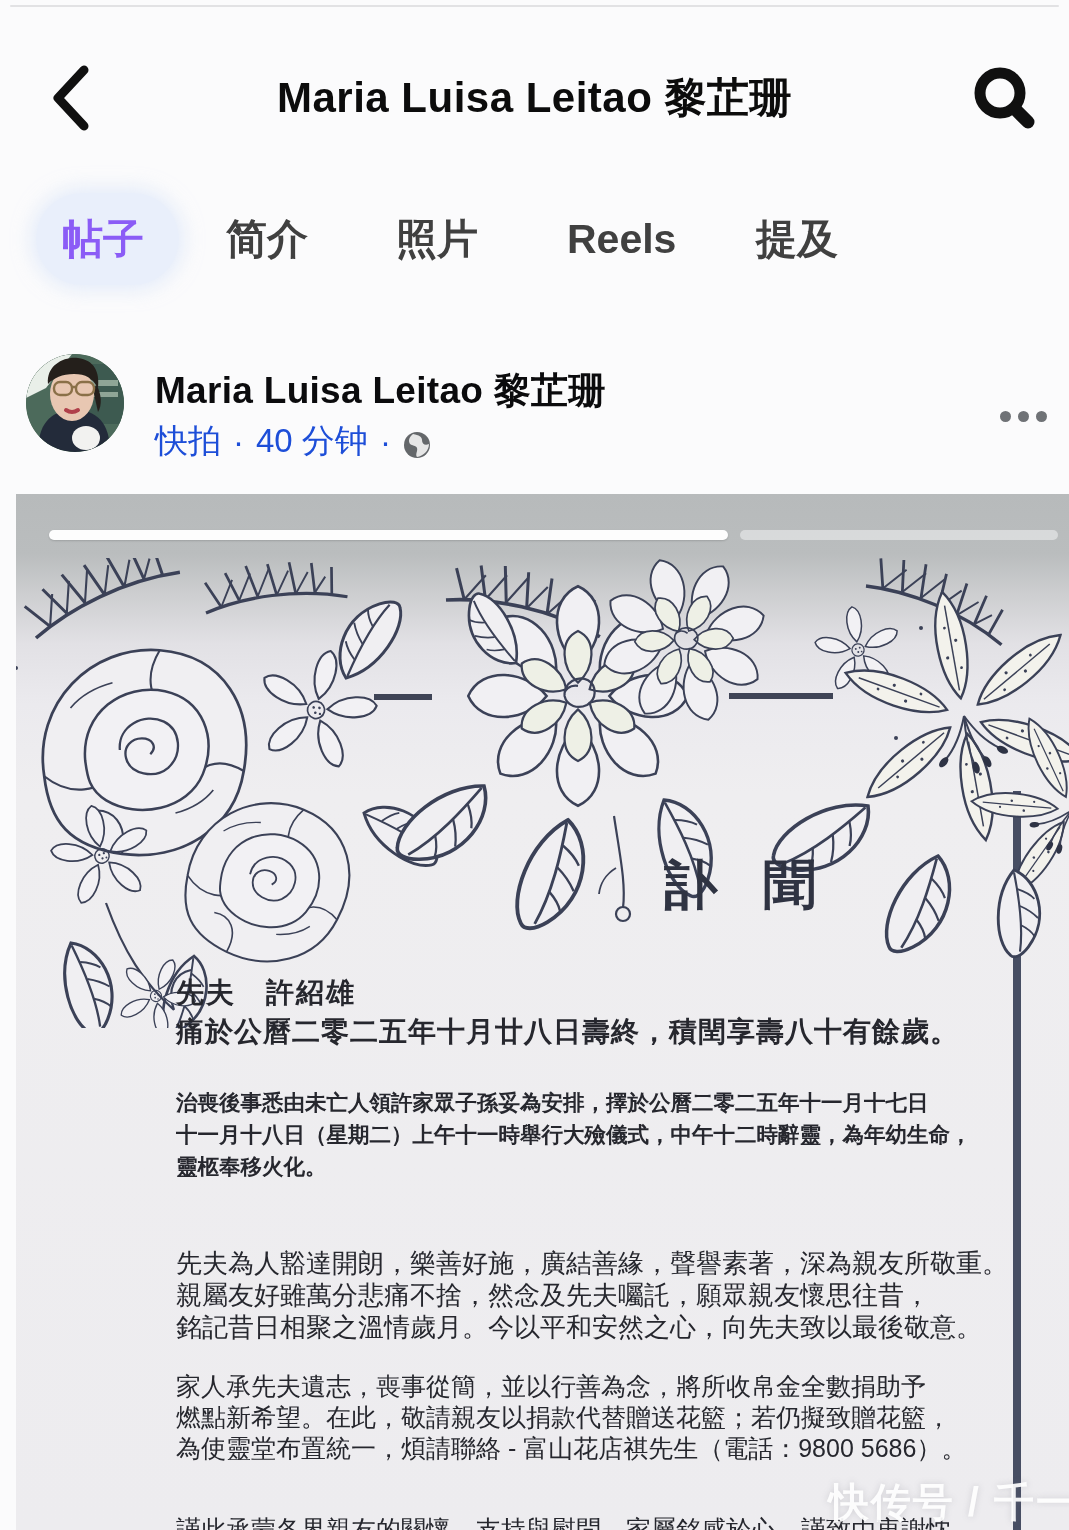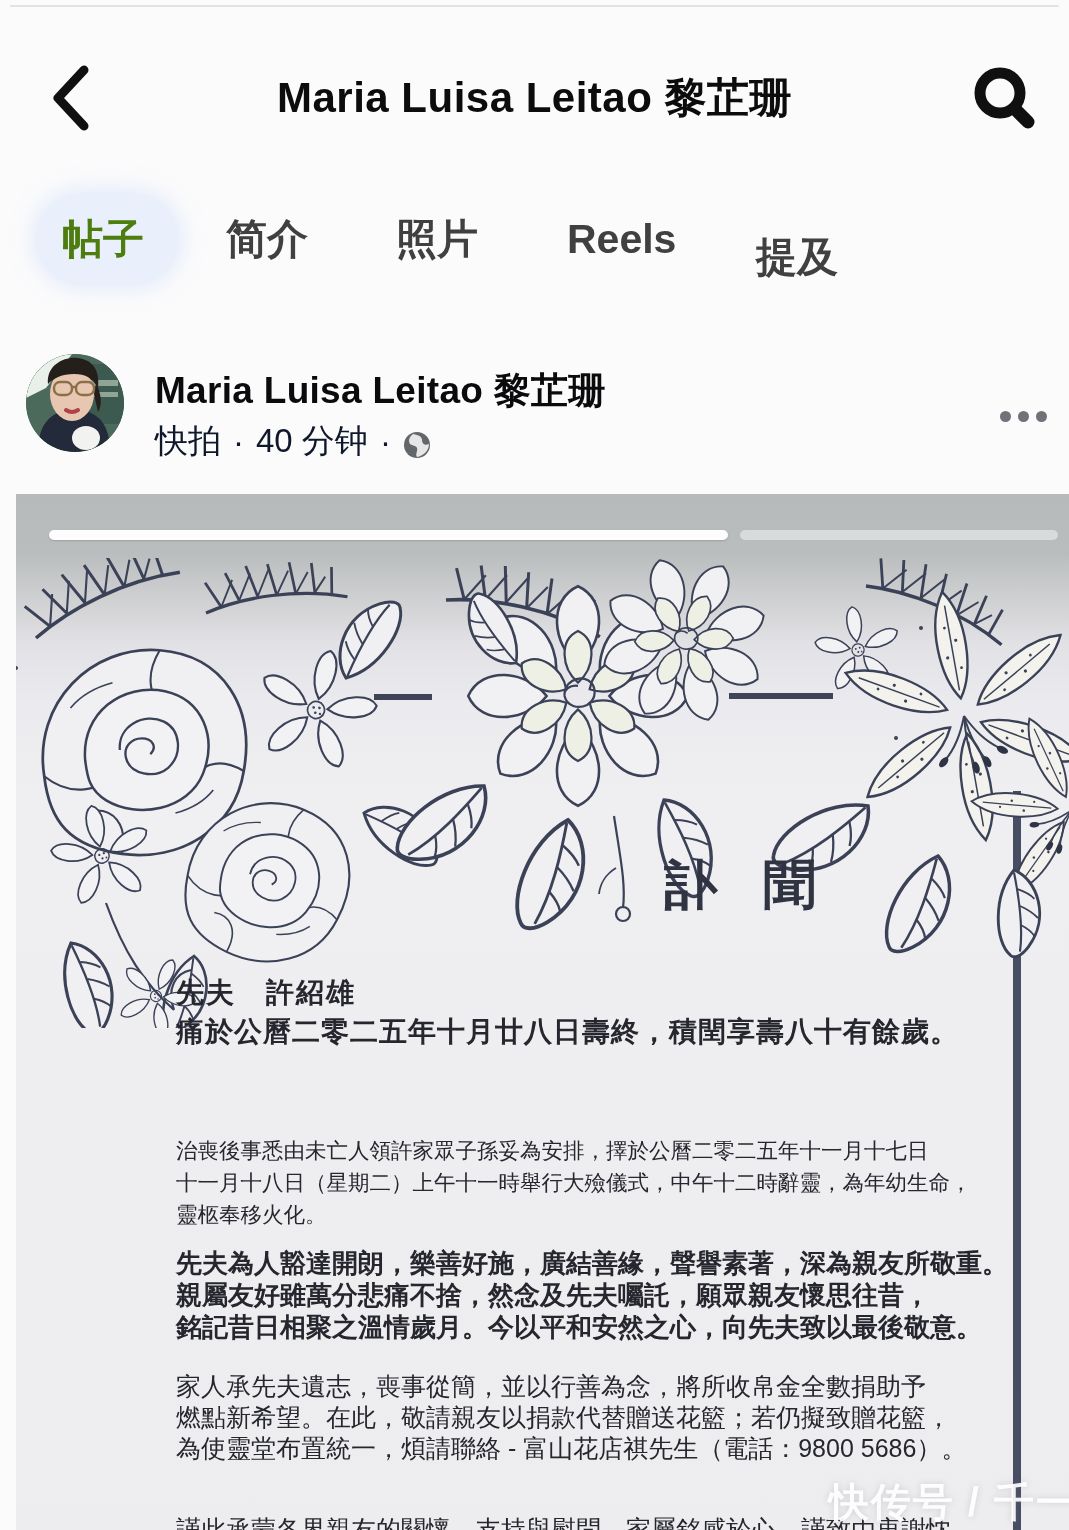--- a/index.html
+++ b/index.html
@@ -17,27 +17,27 @@
 
   
   .hdr-title{top:70px;left:0;width:1069px;text-align:center;font-size:42px;font-weight:700;color:#0c0c0c;letter-spacing:.5px;}
   .back-btn{top:62px;left:40px;width:70px;height:70px;cursor:pointer;}
   .search-btn{top:58px;left:962px;width:82px;height:82px;cursor:pointer;}
 
   
   .tabs-row{top:193px;left:0;width:1069px;height:92px;}
   .tab{position:absolute;top:0;height:92px;display:flex;align-items:center;font-size:41px;font-weight:600;color:#404040;cursor:pointer;}
   .tab-pill{position:absolute;top:0;left:36px;width:143px;height:92px;background:#e9effb;border-radius:46px;box-shadow:0 0 18px 6px rgba(214,226,248,.55);}
-  .tab.active{color:#4d7c0f;}
-  .tab-posts{left:62px;} .tab-about{left:226px;} .tab-photos{left:396px;} .tab-reels{left:567px;} .tab-mentions{left:756px;align-items:flex-end;}
+  .tab.active{color:#8b5cf6;}
+  .tab-posts{left:62px;} .tab-about{left:226px;} .tab-photos{left:396px;} .tab-reels{left:567px;} .tab-mentions{left:756px;}
 
   
   .avatar{top:354px;left:26px;width:98px;height:98px;border-radius:50%;overflow:hidden;background:#57705f;cursor:pointer;}
   .post-name{top:366px;left:155px;font-size:37px;font-weight:700;color:#0b0b0d;letter-spacing:.3px;cursor:pointer;}
-  .post-meta{top:419px;left:155px;font-size:33px;color:#0f172a;display:flex;align-items:center;gap:12px;}
+  .post-meta{top:419px;left:155px;font-size:33px;color:#1d4ed8;display:flex;align-items:center;gap:12px;}
   .meta-globe{width:28px;height:28px;margin-top:6px;}
   .more-btn{top:396px;left:1000px;width:66px;height:40px;display:flex;align-items:center;gap:7px;cursor:pointer;}
   .dot{width:11px;height:11px;border-radius:50%;background:#6f7276;}
 
   
   .card{
     top:494px;left:16px;width:1069px;height:1036px;overflow:hidden;
     background:linear-gradient(#b7babb 0px,#babdbe 60px,#cdced0 100px,#e2e1e5 150px,#ebeaee 210px,#efeef0 300px,#edecef 100%);
   }
   .bar1{position:absolute;top:36px;left:33px;width:679px;height:10px;border-radius:6px;background:#fdfdfd;box-shadow:0 1px 2px rgba(0,0,0,.15);}
@@ -47,22 +47,22 @@
   .rule-seg{position:absolute;height:6px;background:#3f4456;}
   .rule-left{top:200px;left:358px;width:58px;}
   .rule-right{top:199px;left:713px;width:104px;}
   .vline{position:absolute;top:297px;left:997px;width:8px;height:739px;background:#474e63;}
 
   .ob-title{position:absolute;top:356px;left:648px;font-size:53px;font-weight:600;color:#2f3342;letter-spacing:46px;white-space:nowrap;}
   .ob{position:absolute;left:160px;color:#26272e;white-space:nowrap;}
   .ob-line{display:block;}
   .p1a{top:480px;font-size:28px;font-weight:700;letter-spacing:2px;}
   .p1b{top:519px;font-size:28px;font-weight:600;letter-spacing:1px;}
-  .p2{top:594px;font-size:21.5px;font-weight:400;margin-top:48px;} .p2 .ob-line{height:32px;}
-  .p3{top:752px;font-size:26px;font-weight:500;} .p3 .ob-line{height:32px;font-weight:bold;}
+  .p2{top:594px;font-size:21.5px;font-weight:700;} .p2 .ob-line{height:32px;}
+  .p3{top:752px;font-size:26px;font-weight:500;} .p3 .ob-line{height:32px;}
   .p4{top:876px;font-size:25px;font-weight:500;} .p4 .ob-line{height:31px;}
   .p5{top:1019px;font-size:25px;font-weight:500;}
 
   .watermark{position:absolute;top:981px;left:0;width:1062px;text-align:right;font-size:40px;font-weight:700;color:rgba(255,255,255,.92);letter-spacing:2px;text-shadow:0 0 6px rgba(120,120,130,.25);}
 </style>
 </head>
 <body>
 
 <div id="screen">
 

